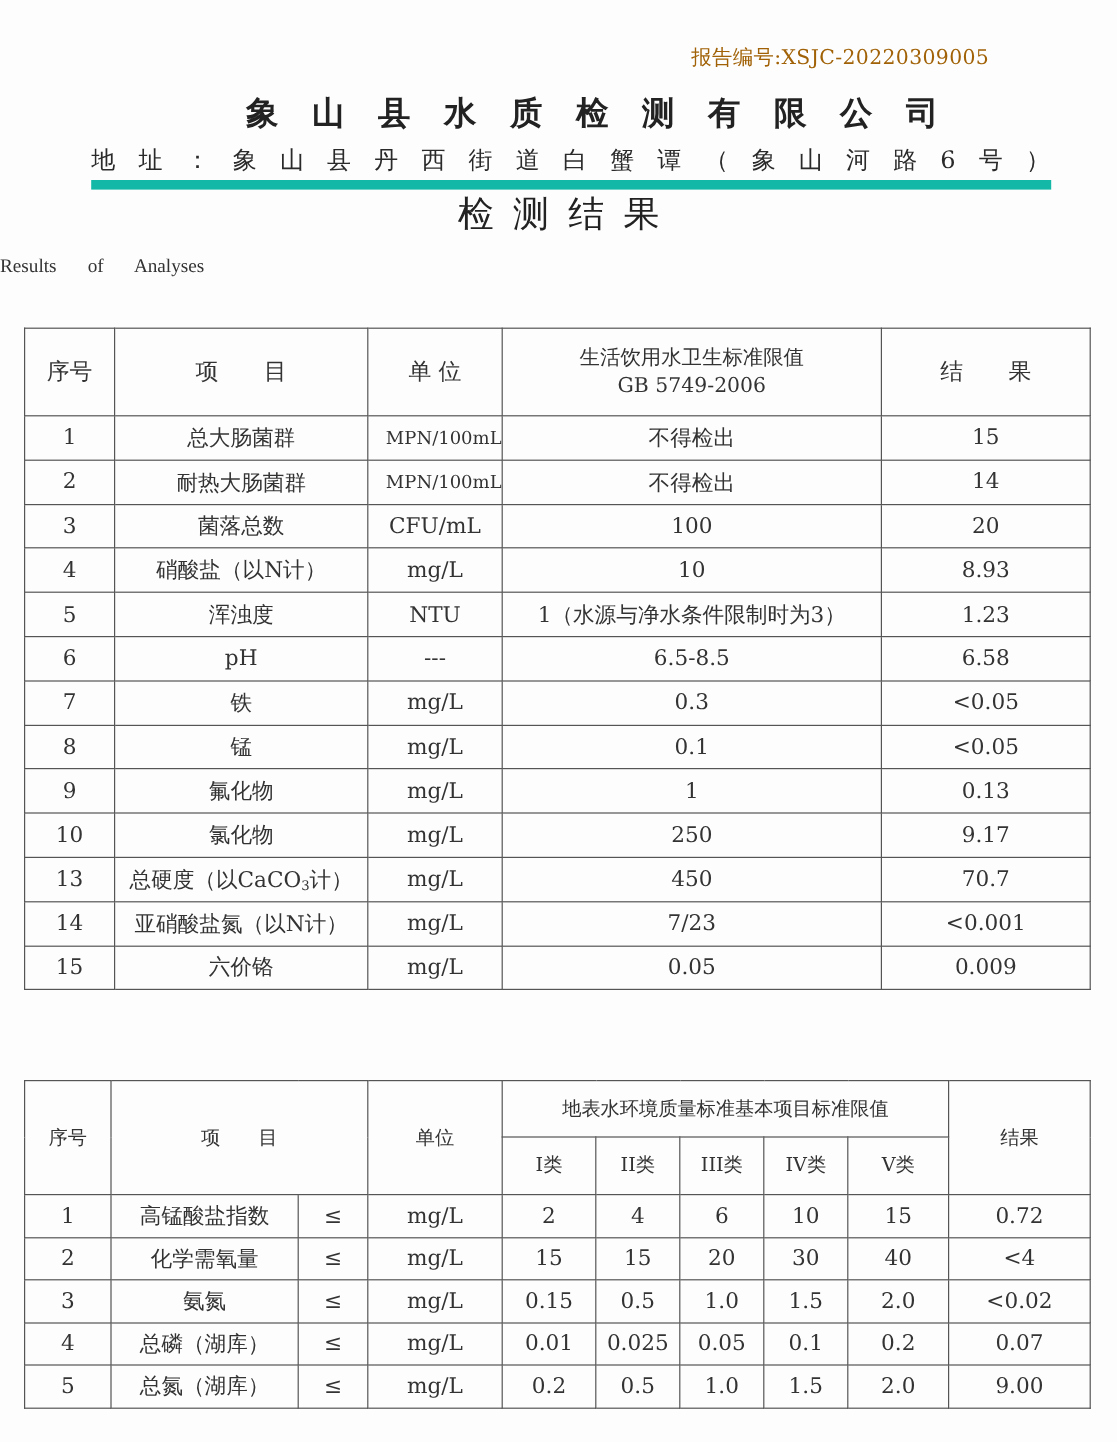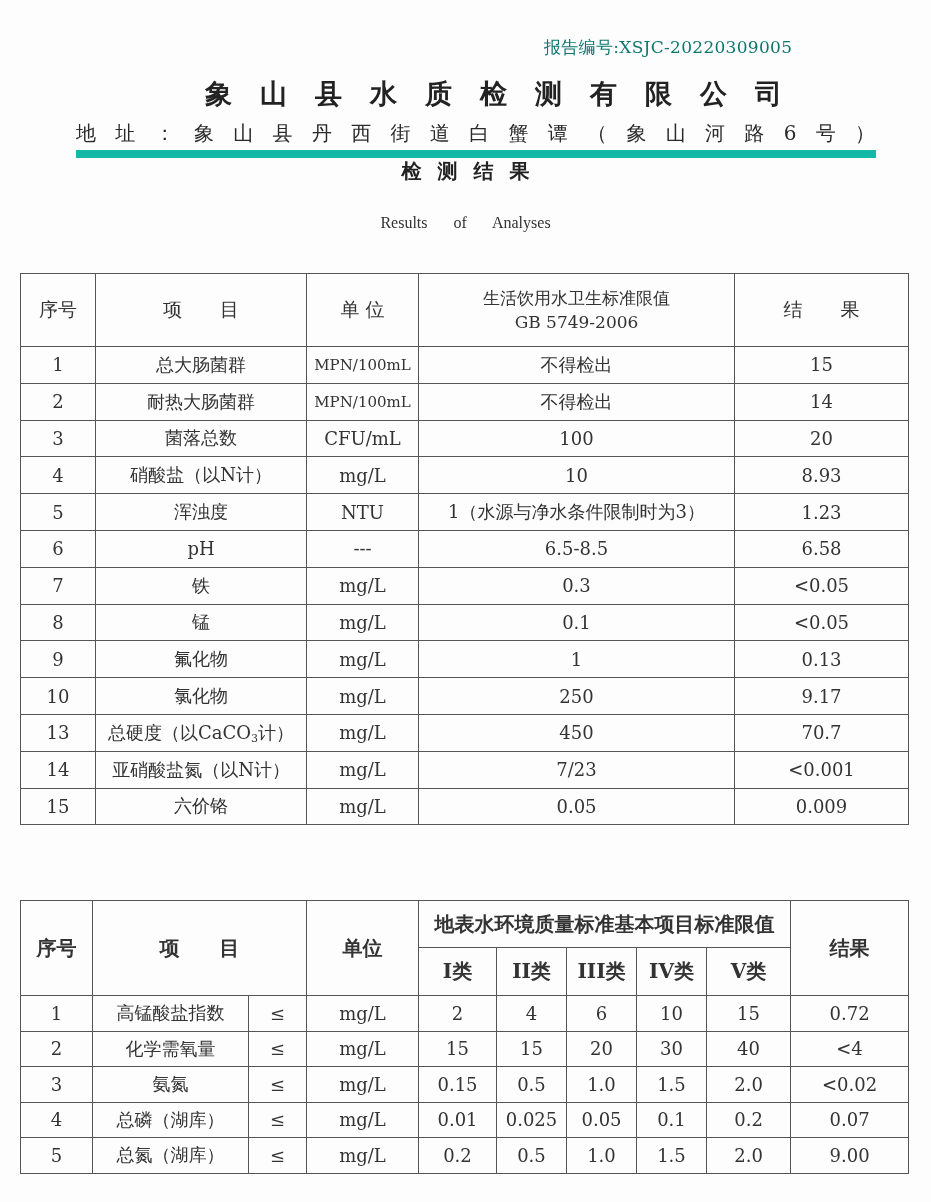--- a/index.html
+++ b/index.html
@@ -1,35 +1,35 @@
 <!DOCTYPE html>
 <html><head>
 <meta charset="utf-8">
 <style>
   html, body { margin:0; padding:0; background:#fdfdfd; }
   body { width:931px; height:1202px; position:relative; overflow:hidden;
          font-family:"DejaVu Serif","Liberation Serif",serif; color:#333; }
   .abs { position:absolute; }
-  #report-no { left:544px; top:36px; font-size:17px; color:#0f766e; letter-spacing:0.3px; }
+  #report-no { left:576px; top:36px; font-size:17px; color:#a16207; letter-spacing:0.3px; }
   #company { left:0; width:931px; top:76px; text-align:center; font-size:27px; font-weight:bold; letter-spacing:28px; color:#222; text-indent:28px;padding-left:28px; }
   #address { left:76px; width:800px; top:120px; font-size:20px; color:#2a2a2a; text-align:justify; text-align-last:justify; border-bottom:8px solid #14b8a6; padding-bottom:3px; letter-spacing:1px; }
-  #title { left:0; width:931px; top:158px; text-align:center; font-size:20px; font-weight:bold; letter-spacing:16px; text-indent:16px; color:#222; }
-  #subtitle { left:0; width:931px; top:214px; text-align:center; font-size:16px; word-spacing:22px; color:#333; font-family:"Liberation Serif",serif; }
+  #title { left:0; width:931px; top:158px; text-align:center; font-size:30px; font-weight:normal; letter-spacing:16px; text-indent:16px; color:#222; }
+  #subtitle { left:0; width:931px; top:214px; font-size:16px; word-spacing:22px; color:#333; font-family:"Liberation Serif",serif; }
   table { border-collapse:collapse; position:absolute; table-layout:fixed; }
   td, th { border:1.5px solid #555; text-align:center; font-weight:normal; font-size:18px; color:#333; padding:0; white-space:nowrap; overflow:hidden; }
   #t1 { left:20px; top:273px; width:888px; }
   #t1 th { height:72px; font-size:19px; }
   #t1 td { height:35.8px; }
   #t1 .std-h { font-size:17px; line-height:24px; }
   #t2 { left:20px; top:900px; width:888px; }
-  #t2 th { font-size:20px;font-weight:bold; }
+  #t2 th { font-size:16px; }
   #t2 .h1 { height:46px; }
   #t2 .h2 { height:47px; }
   #t2 td { height:34.5px; }
-  .u { font-size:15px; }
+  .u { font-size:15px;text-align:right; }
   .sub { font-size:11px; vertical-align:-3px; }
 </style>
 </head>
 <body>
 
 <div id="report-no" class="abs">报告编号:XSJC-20220309005</div>
 <div id="company" class="abs">象山县水质检测有限公司</div>
 <div id="address" class="abs">地址：象山县丹西街道白蟹谭（象山河路6号）</div>
 <div id="title" class="abs">检测结果</div>
 <div id="subtitle" class="abs">Results of Analyses</div>

